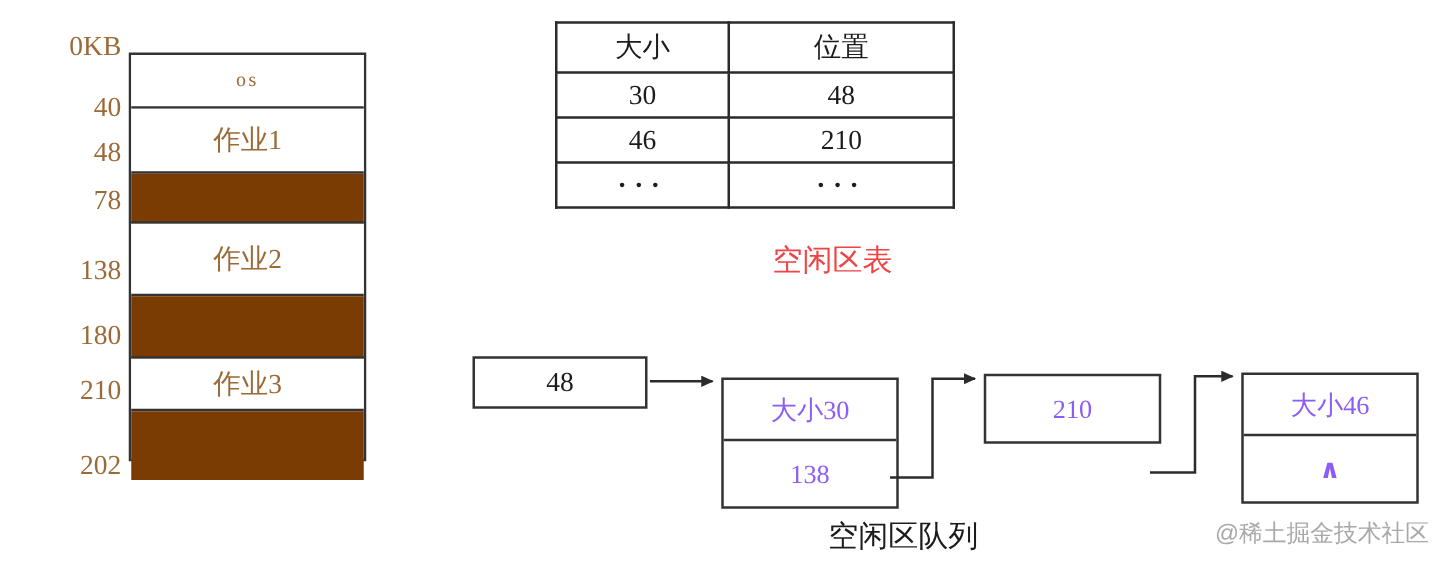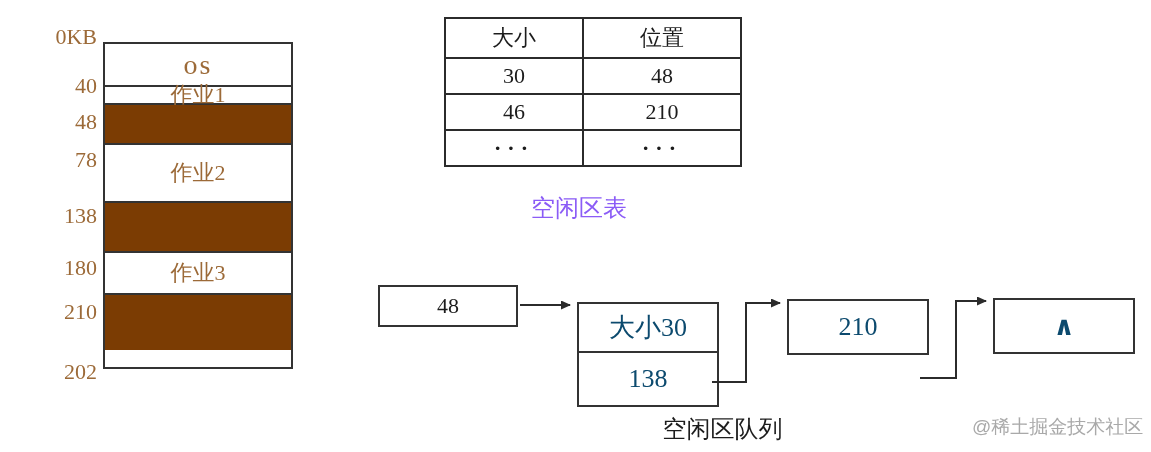--- a/index.html
+++ b/index.html
@@ -38,48 +38,48 @@
     display: flex;
     align-items: center;
     justify-content: center;
     border-bottom: 2px solid #333333;
     font-size: 22px;
     color: #9c6a38;
   }
   .mem-seg:last-child { border-bottom: none; }
   .mem-seg.free { background: #7b3c03; }
   .mem-seg.used { background: #ffffff; }
-  .os-text { font-size: 28px; letter-spacing: 2px; text-align: center; }
+  .os-text { font-size: 16px; letter-spacing: 2px; text-align: center; }
 
   
   #free-table {
     position: absolute;
     left: 444px;
     top: 17px;
     border-collapse: collapse;
   }
   #free-table td {
     border: 2px solid #2b2b2b;
     text-align: center;
     font-size: 22px;
     color: #1c1c1c;
     height: 34px;
     padding: 4px;
   }
   #free-table .c1 { width: 138px; }
-  #free-table .c2 { width: 158px; }
+  #free-table .c2 { width: 180px; }
   #free-table .dots { letter-spacing: 6px; font-weight: bold; }
   #table-caption {
     position: absolute;
     left: 444px;
     top: 192px;
     width: 270px;
-    text-align: center;
+    text-align: right;
     font-size: 24px;
-    color: #8b5cf6;
+    color: #ef4444;
   }
 
   
   #head-box {
     position: absolute;
     left: 378px;
     top: 285px;
     width: 140px;
     height: 42px;
     border: 2px solid #333333;
@@ -102,22 +102,22 @@
   .queue-node {
     position: absolute;
     width: 142px;
     border: 2px solid #333333;
     background: #ffffff;
   }
   .queue-node .cell {
     display: flex;
     align-items: center;
     justify-content: center;
-    font-size: 26px;
-    color: #0c4a6e;
+    font-size: 21px;
+    color: #8b5cf6;
     text-align: center;
   }
   .queue-node .size-cell { height: 49px; border-bottom: 2px solid #333333; }
   .queue-node .next-cell { height: 52px; }
   .null-mark { font-size: 26px; font-weight: bold; }
   #queue-caption {
     position: absolute;
     left: 655px;
     top: 413px;
     width: 135px;
@@ -155,21 +155,21 @@
   <div class="scale-label" style="top:147px">78</div>
   <div class="scale-label" style="top:203px">138</div>
   <div class="scale-label" style="top:255px">180</div>
   <div class="scale-label" style="top:299px">210</div>
   <div class="scale-label" style="top:359px">202</div>
 
   <div id="memory-box">
     <div class="mem-seg used" style="height:43px">
       <span class="os-text">os</span>
     </div>
-    <div class="mem-seg used" style="height:18px">作业1</div>
+    <div class="mem-seg used" style="height:52px">作业1</div>
     <div class="mem-seg free" style="height:40px"></div>
     <div class="mem-seg used" style="height:58px">作业2</div>
     <div class="mem-seg free" style="height:50px"></div>
     <div class="mem-seg used" style="height:42px">作业3</div>
     <div class="mem-seg free" style="height:55px"></div>
   </div>
 
   <table id="free-table">
     <tbody>
         <tr>
@@ -195,20 +195,21 @@
   <div id="head-box">48</div>
 
   <div class="queue-node" style="left:577px; top:302px">
     <div class="cell size-cell">大小30</div>
     <div class="cell next-cell">138</div>
   </div>
   <div class="queue-node" style="left:787px; top:299px">
     <div class="cell next-cell">210</div>
   </div>
   <div class="queue-node" style="left:993px; top:298px">
+    <div class="cell size-cell">大小46</div>
     <div class="cell next-cell null-mark">∧</div>
   </div>
 
   <div id="queue-caption">空闲区队列</div>
 
   <div id="watermark">@稀土掘金技术社区</div>
 
   <svg id="arrows" viewBox="0 0 1151 452" xmlns="http://www.w3.org/2000/svg">
     <defs>
       <marker id="ah" markerWidth="11" markerHeight="10" refX="9" refY="4.5" orient="auto" markerUnits="userSpaceOnUse">

